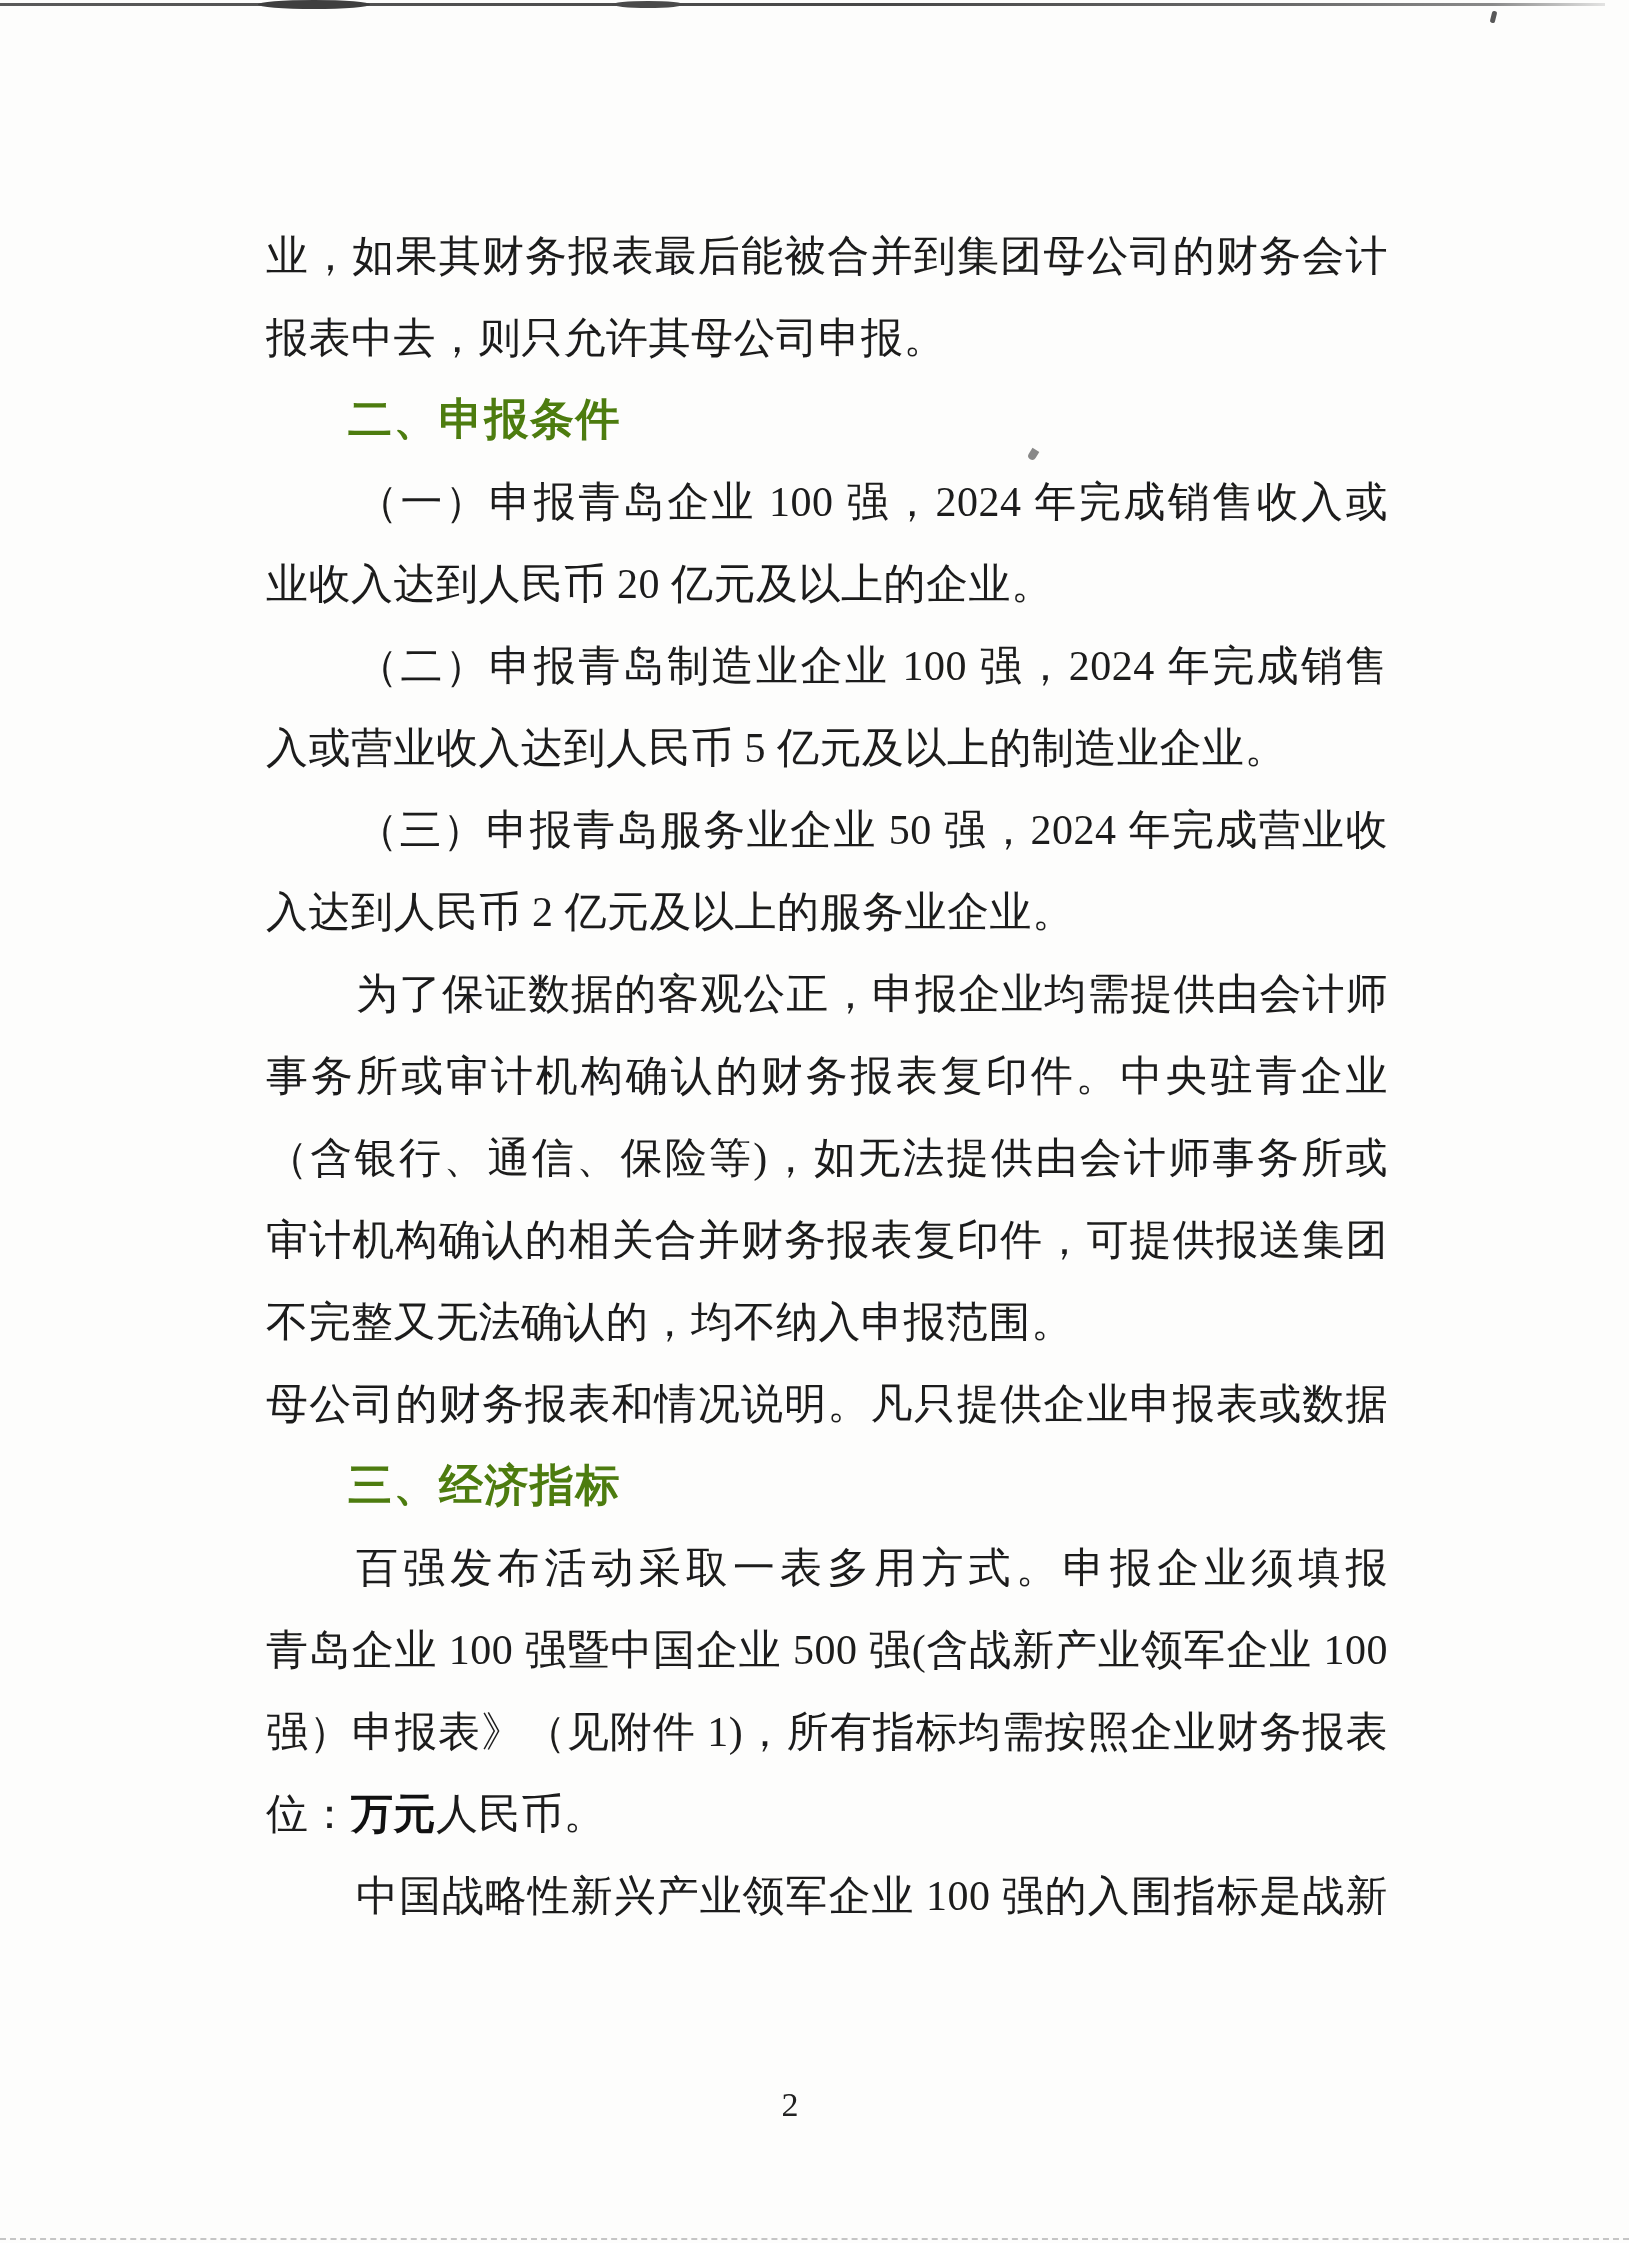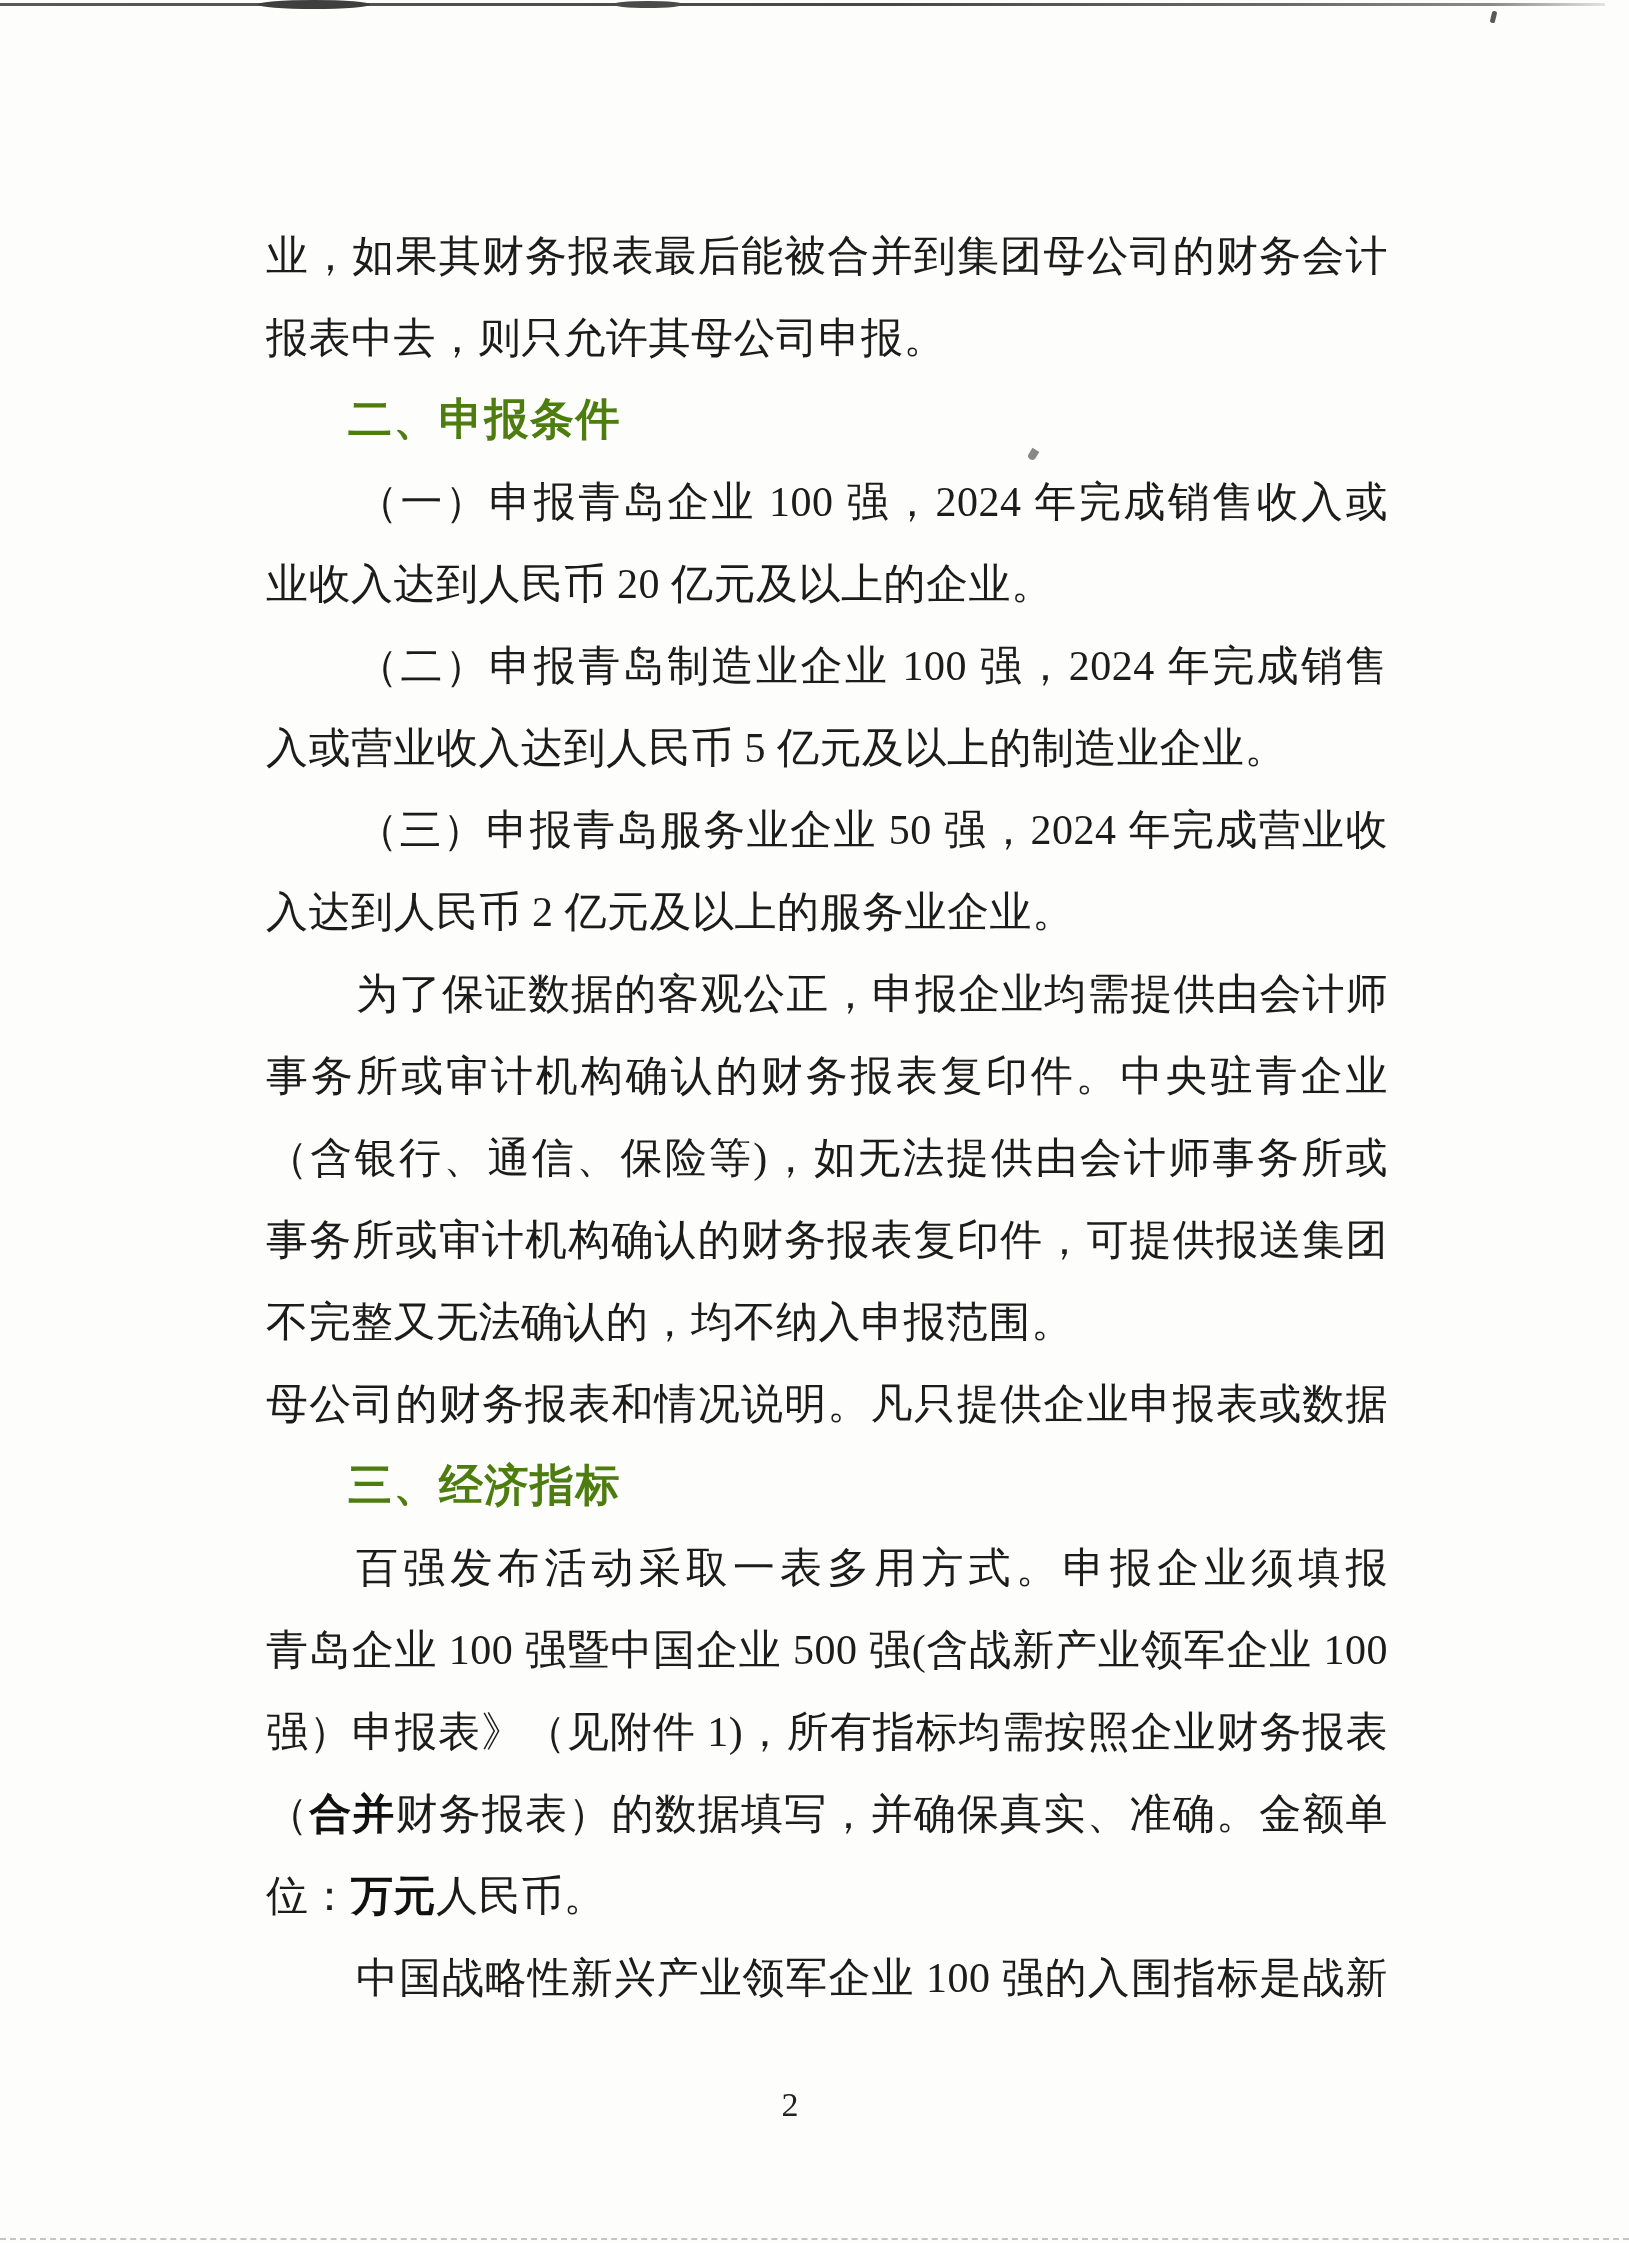--- a/index.html
+++ b/index.html
@@ -139,27 +139,26 @@
       <div class="line heading"><span class="run">二、申报条件</span></div>
       <div class="line fill indent"><span class="run">（一）申报青岛企业 100 强，2024 年完成销售收入或营</span></div>
       <div class="line"><span class="run">业收入达到人民币 20 亿元及以上的企业。</span></div>
       <div class="line fill indent"><span class="run">（二）申报青岛制造业企业 100 强，2024 年完成销售收</span></div>
       <div class="line"><span class="run">入或营业收入达到人民币 5 亿元及以上的制造业企业。</span></div>
       <div class="line fill indent"><span class="run">（三）申报青岛服务业企业 50 强，2024 年完成营业收</span></div>
       <div class="line"><span class="run">入达到人民币 2 亿元及以上的服务业企业。</span></div>
       <div class="line fill indent"><span class="run">为了保证数据的客观公正，申报企业均需提供由会计师</span></div>
       <div class="line fill"><span class="run">事务所或审计机构确认的财务报表复印件。中央驻青企业</span></div>
       <div class="line fill"><span class="run">（含银行、通信、保险等)，如无法提供由会计师事务所或</span></div>
-      <div class="line fill"><span class="run">事务所或审计机构确认的财务报表复印件，可提供报送集团</span></div>
+      <div class="line fill"><span class="run">审计机构确认的相关合并财务报表复印件，可提供报送集团</span></div>
       <div class="line"><span class="run">不完整又无法确认的，均不纳入申报范围。</span></div>
       <div class="line fill"><span class="run">母公司的财务报表和情况说明。凡只提供企业申报表或数据</span></div>
       <div class="line heading"><span class="run">三、经济指标</span></div>
       <div class="line fill indent"><span class="run">百强发布活动采取一表多用方式。申报企业须填报《2025</span></div>
       <div class="line fill"><span class="run">青岛企业 100 强暨中国企业 500 强(含战新产业领军企业 100</span></div>
       <div class="line fill"><span class="run">强）申报表》（见附件 1)，所有指标均需按照企业财务报表</span></div>
-      <div class="line fill"><span class="run">（</span><span class="run bold">合并</span><span class="run">财务报表）的数据填写，并确保真实、准确。金额单</span></div>
       <div class="line"><span class="run">位：</span><span class="run bold">万元</span><span class="run">人民币。</span></div>
       <div class="line fill indent"><span class="run">中国战略性新兴产业领军企业 100 强的入围指标是战新</span></div>
     </div>
 
   <div class="page-number">2</div>
 
 </div>
 
 </body></html>

